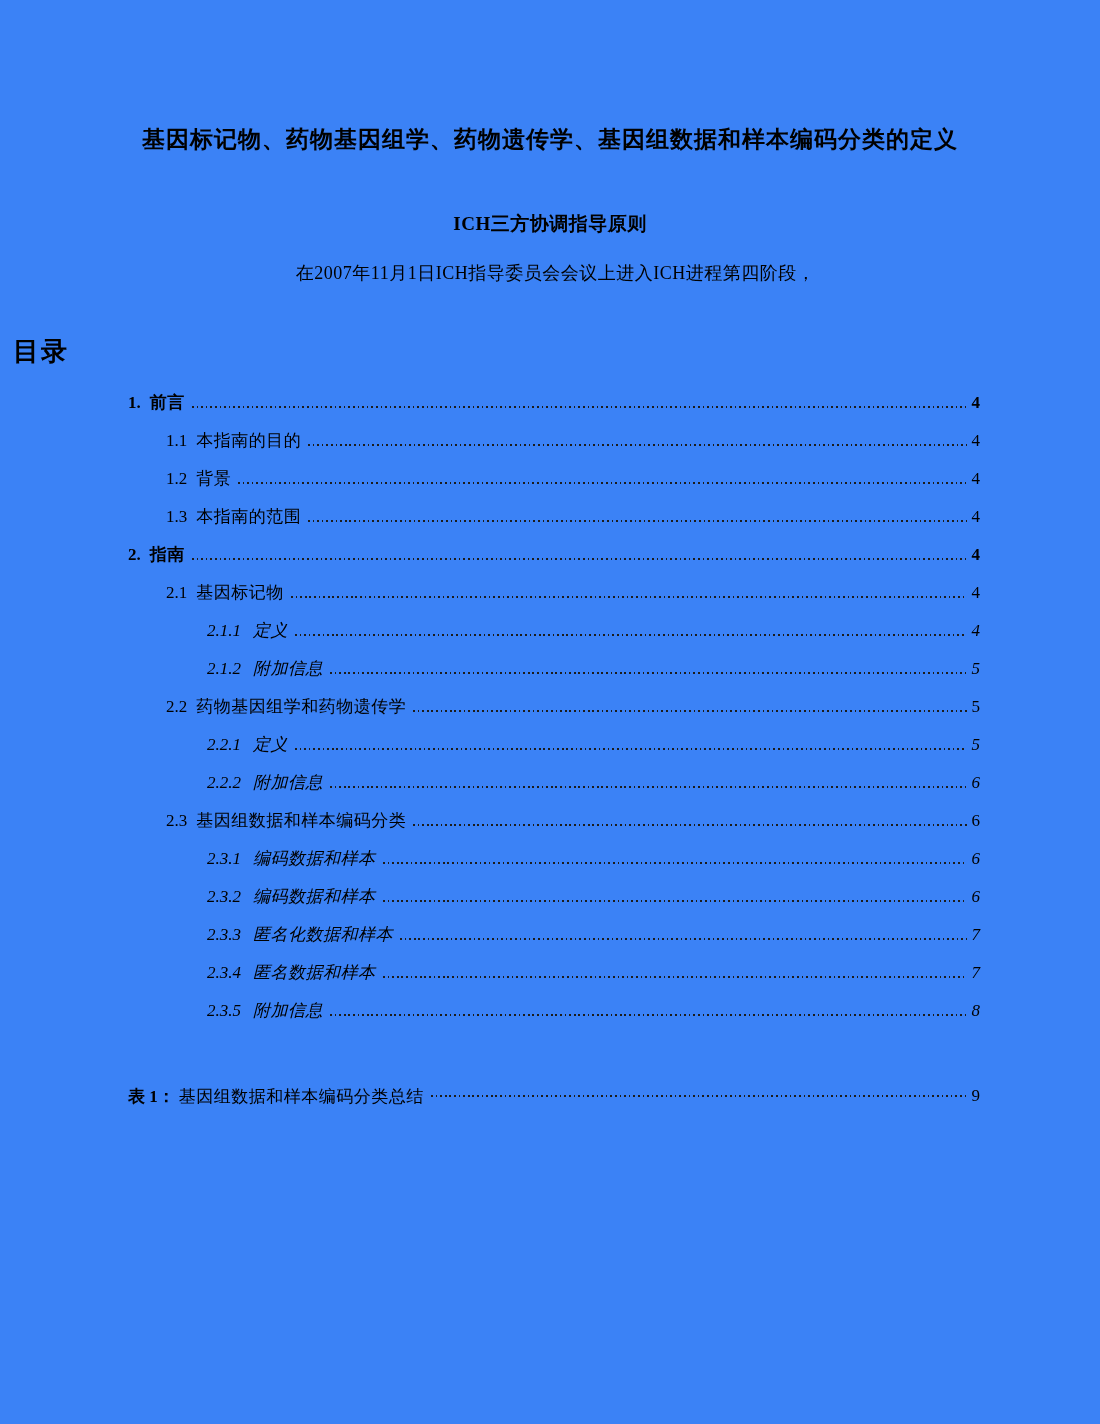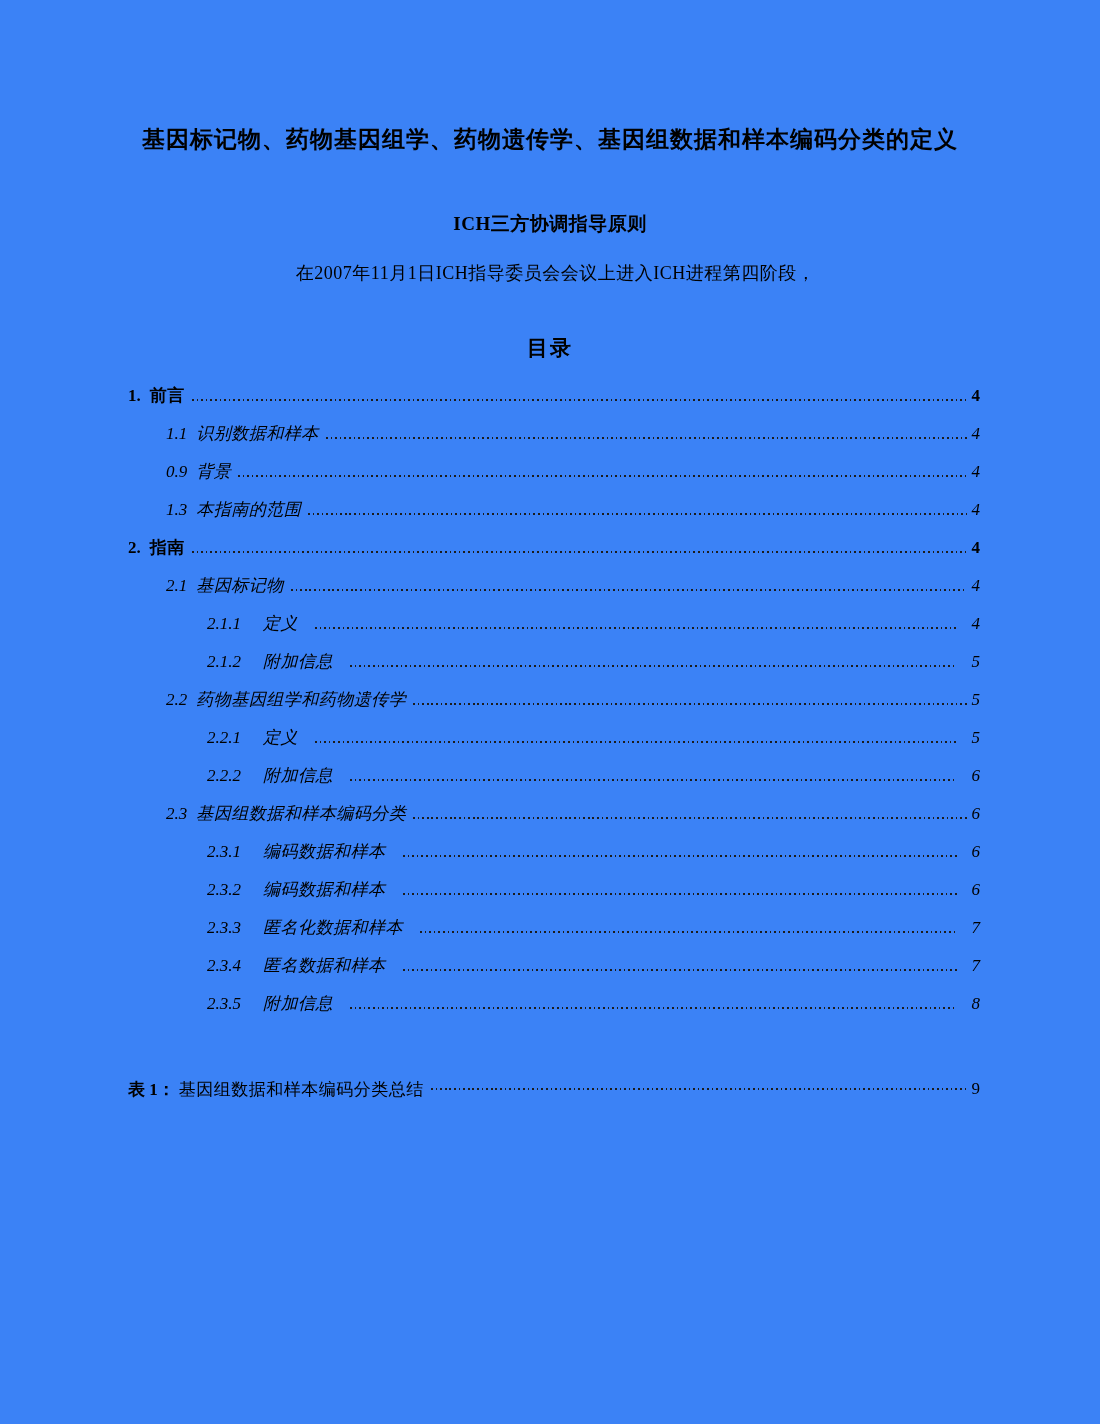--- a/index.html
+++ b/index.html
@@ -32,24 +32,25 @@
     margin: 0;
     text-align: center;
     font-size: 18px;
     letter-spacing: 0.5px;
     padding-left: 11px;
   }
   .intro-1 { margin-top: 24px; }
   .intro-2 { margin-top: 19px; }
   .toc-heading {
     margin: 49px 0 0 0;
-    text-align: center;
-    font-size: 21px;
+    text-align: left;
+    font-size: 26px;
     font-weight: 700;
     letter-spacing: 2px;
+    padding-left: 13px;
   }
   .toc {
     margin: 22px 0 0 128px;
     width: 852px;
   }
   .toc-row {
     display: flex;
     align-items: baseline;
     height: 38px;
     font-size: 17px;
@@ -60,22 +61,22 @@
   .toc-leader {
     flex: 1 1 auto;
     height: 2px;
     margin: 0 5px 0 7px;
     background-image: repeating-linear-gradient(
       to right, #1c1c1c 0, #1c1c1c 1.7px, transparent 1.7px, transparent 4.6px);
   }
   .toc-page { flex: none; }
   .level-1 { font-weight: 700; }
   .level-1 .toc-leader { height: 2.4px; }
-  .level-2 { padding-left: 38px; font-style: italic; }
-  .level-3 { padding-left: 79px; font-style: italic; gap: 10px; }
+  .level-2 { padding-left: 38px; }
+  .level-3 { padding-left: 79px; font-style: italic; }
   .level-3 .toc-title { margin-left: 12px; }
   .table-row { margin-top: 40px; align-items: center; }
   .table-row .toc-num { font-weight: 700; }
   .table-row .toc-title { margin-left: 4px; }
 </style>
 </head>
 <body>
 
 <div class="page">
 
@@ -91,27 +92,27 @@
 
     <div class="toc-row level-1">
       <span class="toc-num">1.</span>
       <span class="toc-title">前言</span>
       <span class="toc-leader"></span>
       <span class="toc-page">4</span>
     </div>
 
     <div class="toc-row level-2">
       <span class="toc-num">1.1</span>
-      <span class="toc-title">识别数据和样本</span>
-      <span class="toc-leader"></span>
-      <span class="toc-page">4</span>
-    </div>
-
-    <div class="toc-row level-2">
-      <span class="toc-num">0.9</span>
+      <span class="toc-title">本指南的目的</span>
+      <span class="toc-leader"></span>
+      <span class="toc-page">4</span>
+    </div>
+
+    <div class="toc-row level-2">
+      <span class="toc-num">1.2</span>
       <span class="toc-title">背景</span>
       <span class="toc-leader"></span>
       <span class="toc-page">4</span>
     </div>
 
     <div class="toc-row level-2">
       <span class="toc-num">1.3</span>
       <span class="toc-title">本指南的范围</span>
       <span class="toc-leader"></span>
       <span class="toc-page">4</span>

